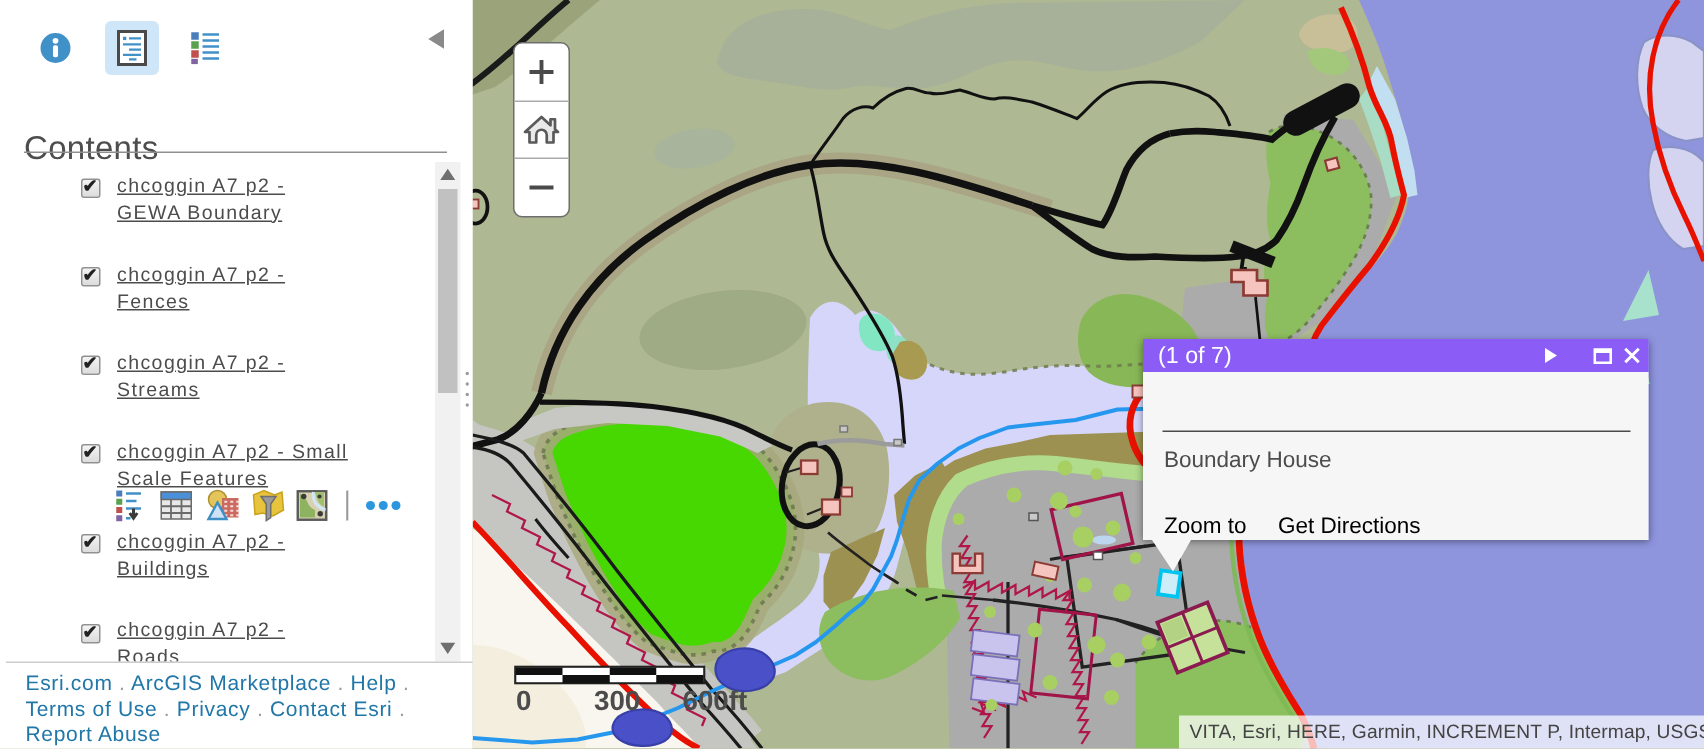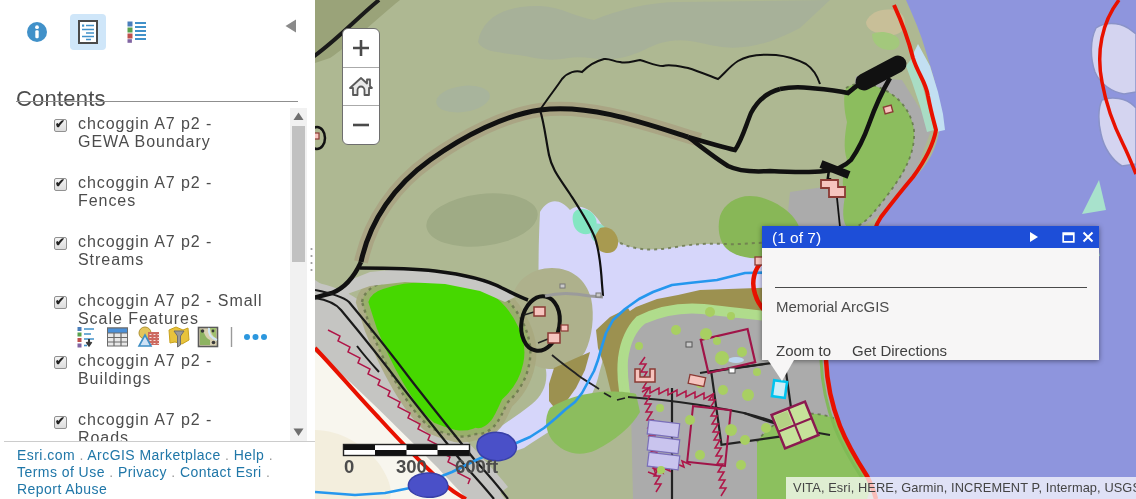--- a/index.html
+++ b/index.html
@@ -1,18 +1,18 @@
 <!DOCTYPE html>
 <html><head>
 <meta charset="utf-8">
 <style>
   html,body{margin:0;padding:0;}
   body{width:1136px;height:499px;overflow:hidden;font-family:"Liberation Sans",sans-serif;position:relative;background:#fff;}
   .abs{position:absolute;}
-  .row{position:absolute;left:78px;width:225px;font-size:16px;line-height:17.6px;color:#4c4c4c;letter-spacing:0.95px;}
+  .row{position:absolute;left:78px;width:225px;font-size:13px;line-height:17.6px;color:#4c4c4c;letter-spacing:0.95px;text-decoration:underline;}
   .cb{position:absolute;left:54px;width:11px;height:11px;border:1px solid #919191;border-radius:2px;background:linear-gradient(#f4f4f4,#dcdcdc);}
   .cb:after{content:"\2714";position:absolute;left:0px;top:-3px;font-size:12px;color:#222;font-weight:bold;}
   .flink{color:#2077a8;margin-top:20px;} .dot{color:#9a9a9a;}
 </style>
 </head>
 <body>
 
 <div class="abs" style="left:315px;top:0;width:821px;height:499px;overflow:hidden;background:#aeb892;">
 <svg id="map" width="821" height="499" viewBox="315 0 821 499">
 
@@ -274,44 +274,44 @@
     </svg>
   <div class="abs" style="left:0;top:76px;width:36px;height:0;border-top:1px solid #aaa;"></div>
 
   <svg class="abs" style="left:0;top:76px;" width="36" height="39">
       <path d="M10 20 H26" stroke="#4a4a4a" stroke-width="2.6" fill="none"></path>
     </svg>
 </div>
 
 <div class="abs" style="left:762px;top:226px;width:337px;height:134px;box-shadow:0 1px 5px rgba(0,0,0,0.45);">
 
-  <div class="abs" style="left:0;top:0;width:337px;height:22px;background:#1d4ed8;">
+  <div class="abs" style="left:0;top:0;width:337px;height:22px;background:#8b5cf6;">
     <span style="position:absolute;left:10px;top:2.5px;font-size:15.5px;color:#fff;">(1 of 7)</span>
 
     <svg class="abs" style="left:266px;top:5px;" width="12" height="12">
         <path d="M2 1 L10 6 L2 11 Z" fill="#fff"></path>
       </svg>
 
     <svg class="abs" style="left:300px;top:5px;" width="13" height="12">
         <path d="M1.2 3.5 H11.8 M1.2 10.8 V2 H11.8 V10.8 Z" stroke="#fff" stroke-width="1.7" fill="none"></path>
       </svg>
 
     <svg class="abs" style="left:320px;top:5px;" width="12" height="12">
         <path d="M1.5 1.5 L10.5 10.5 M10.5 1.5 L1.5 10.5" stroke="#fff" stroke-width="2" fill="none"></path>
       </svg>
   </div>
 
   <div class="abs" style="left:0;top:22px;width:337px;height:112px;background:#f7f6f6;">
 
 
     <div style="position:absolute;left:13px;top:38.5px;width:312px;border-top:1px solid #4a4a4a;"></div>
 
-    <div style="position:absolute;left:14px;top:50px;font-size:15px;color:#4c4c4c;">Memorial ArcGIS</div>
-
-    <div style="position:absolute;left:14px;top:94px;font-size:15px;color:#404040;">Zoom to<span style="display:inline-block;width:21px;"></span>Get Directions</div>
+    <div style="position:absolute;left:14px;top:50px;font-size:15px;color:#4c4c4c;">Boundary House</div>
+
+    <div style="position:absolute;left:14px;top:94px;font-size:15px;color:#000000;">Zoom to<span style="display:inline-block;width:21px;"></span>Get Directions</div>
   </div>
 
   <svg class="abs" style="left:5px;top:134px;" width="28" height="22">
       <path d="M1 0 L27 0 L15 21 Z" fill="#f7f6f6"></path>
     </svg>
 </div>
 
 <div class="abs" style="left:0;top:0;width:315px;height:499px;background:#fff;">
 
   <svg class="abs" style="left:26px;top:21px;" width="22" height="22">

